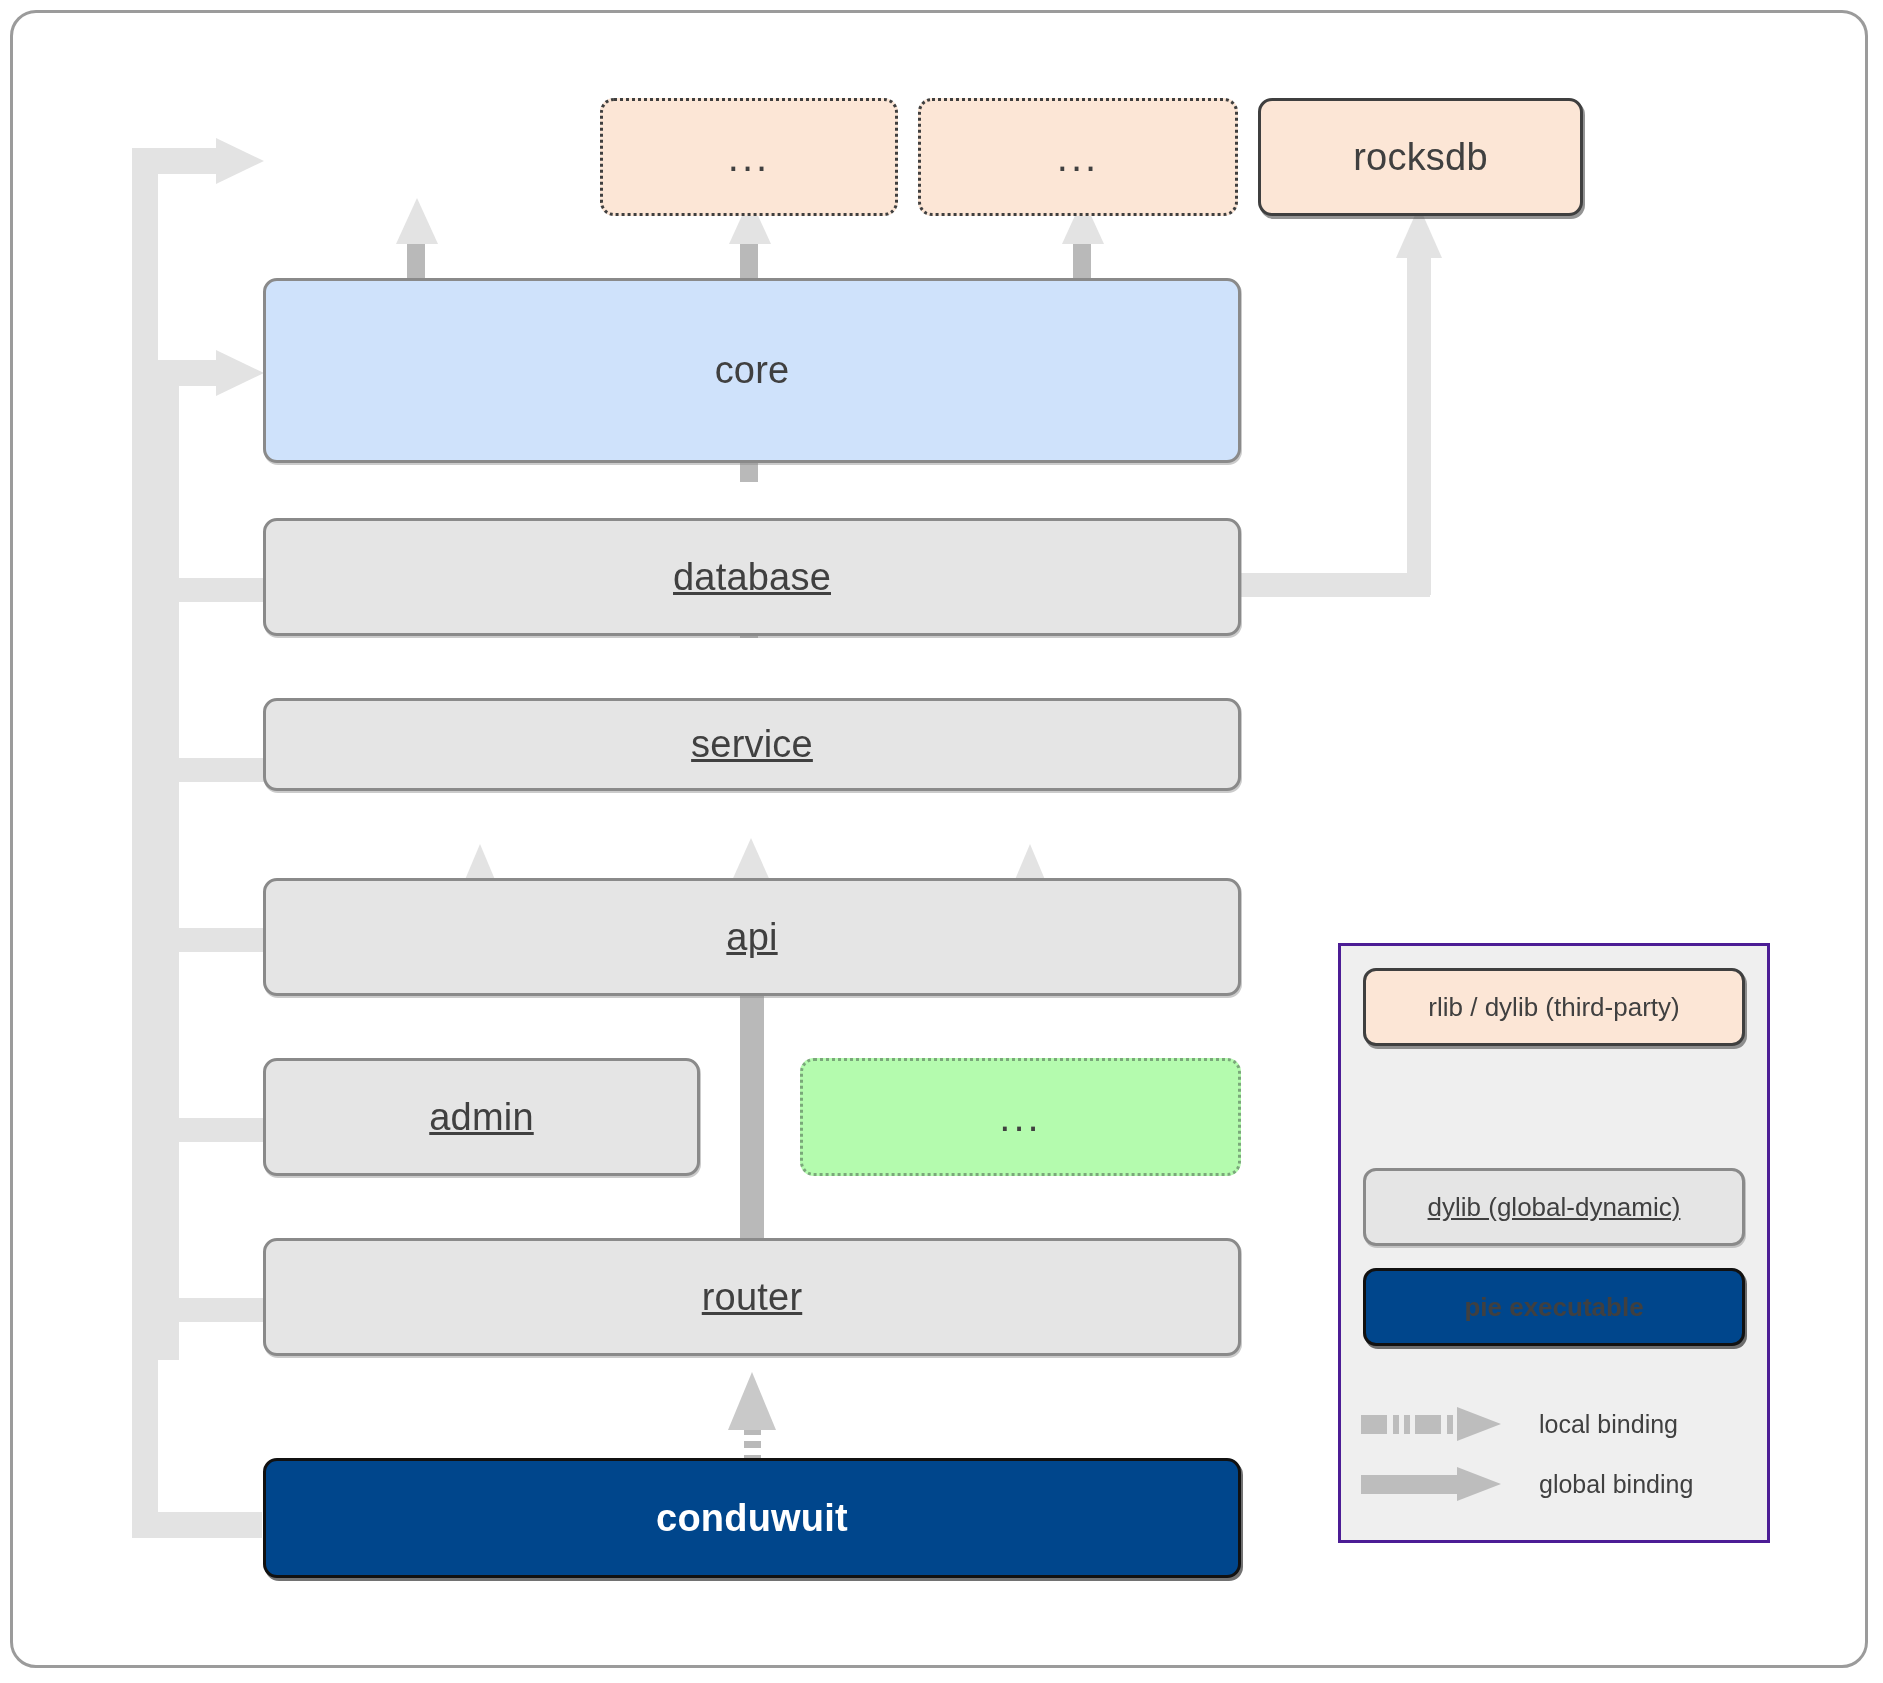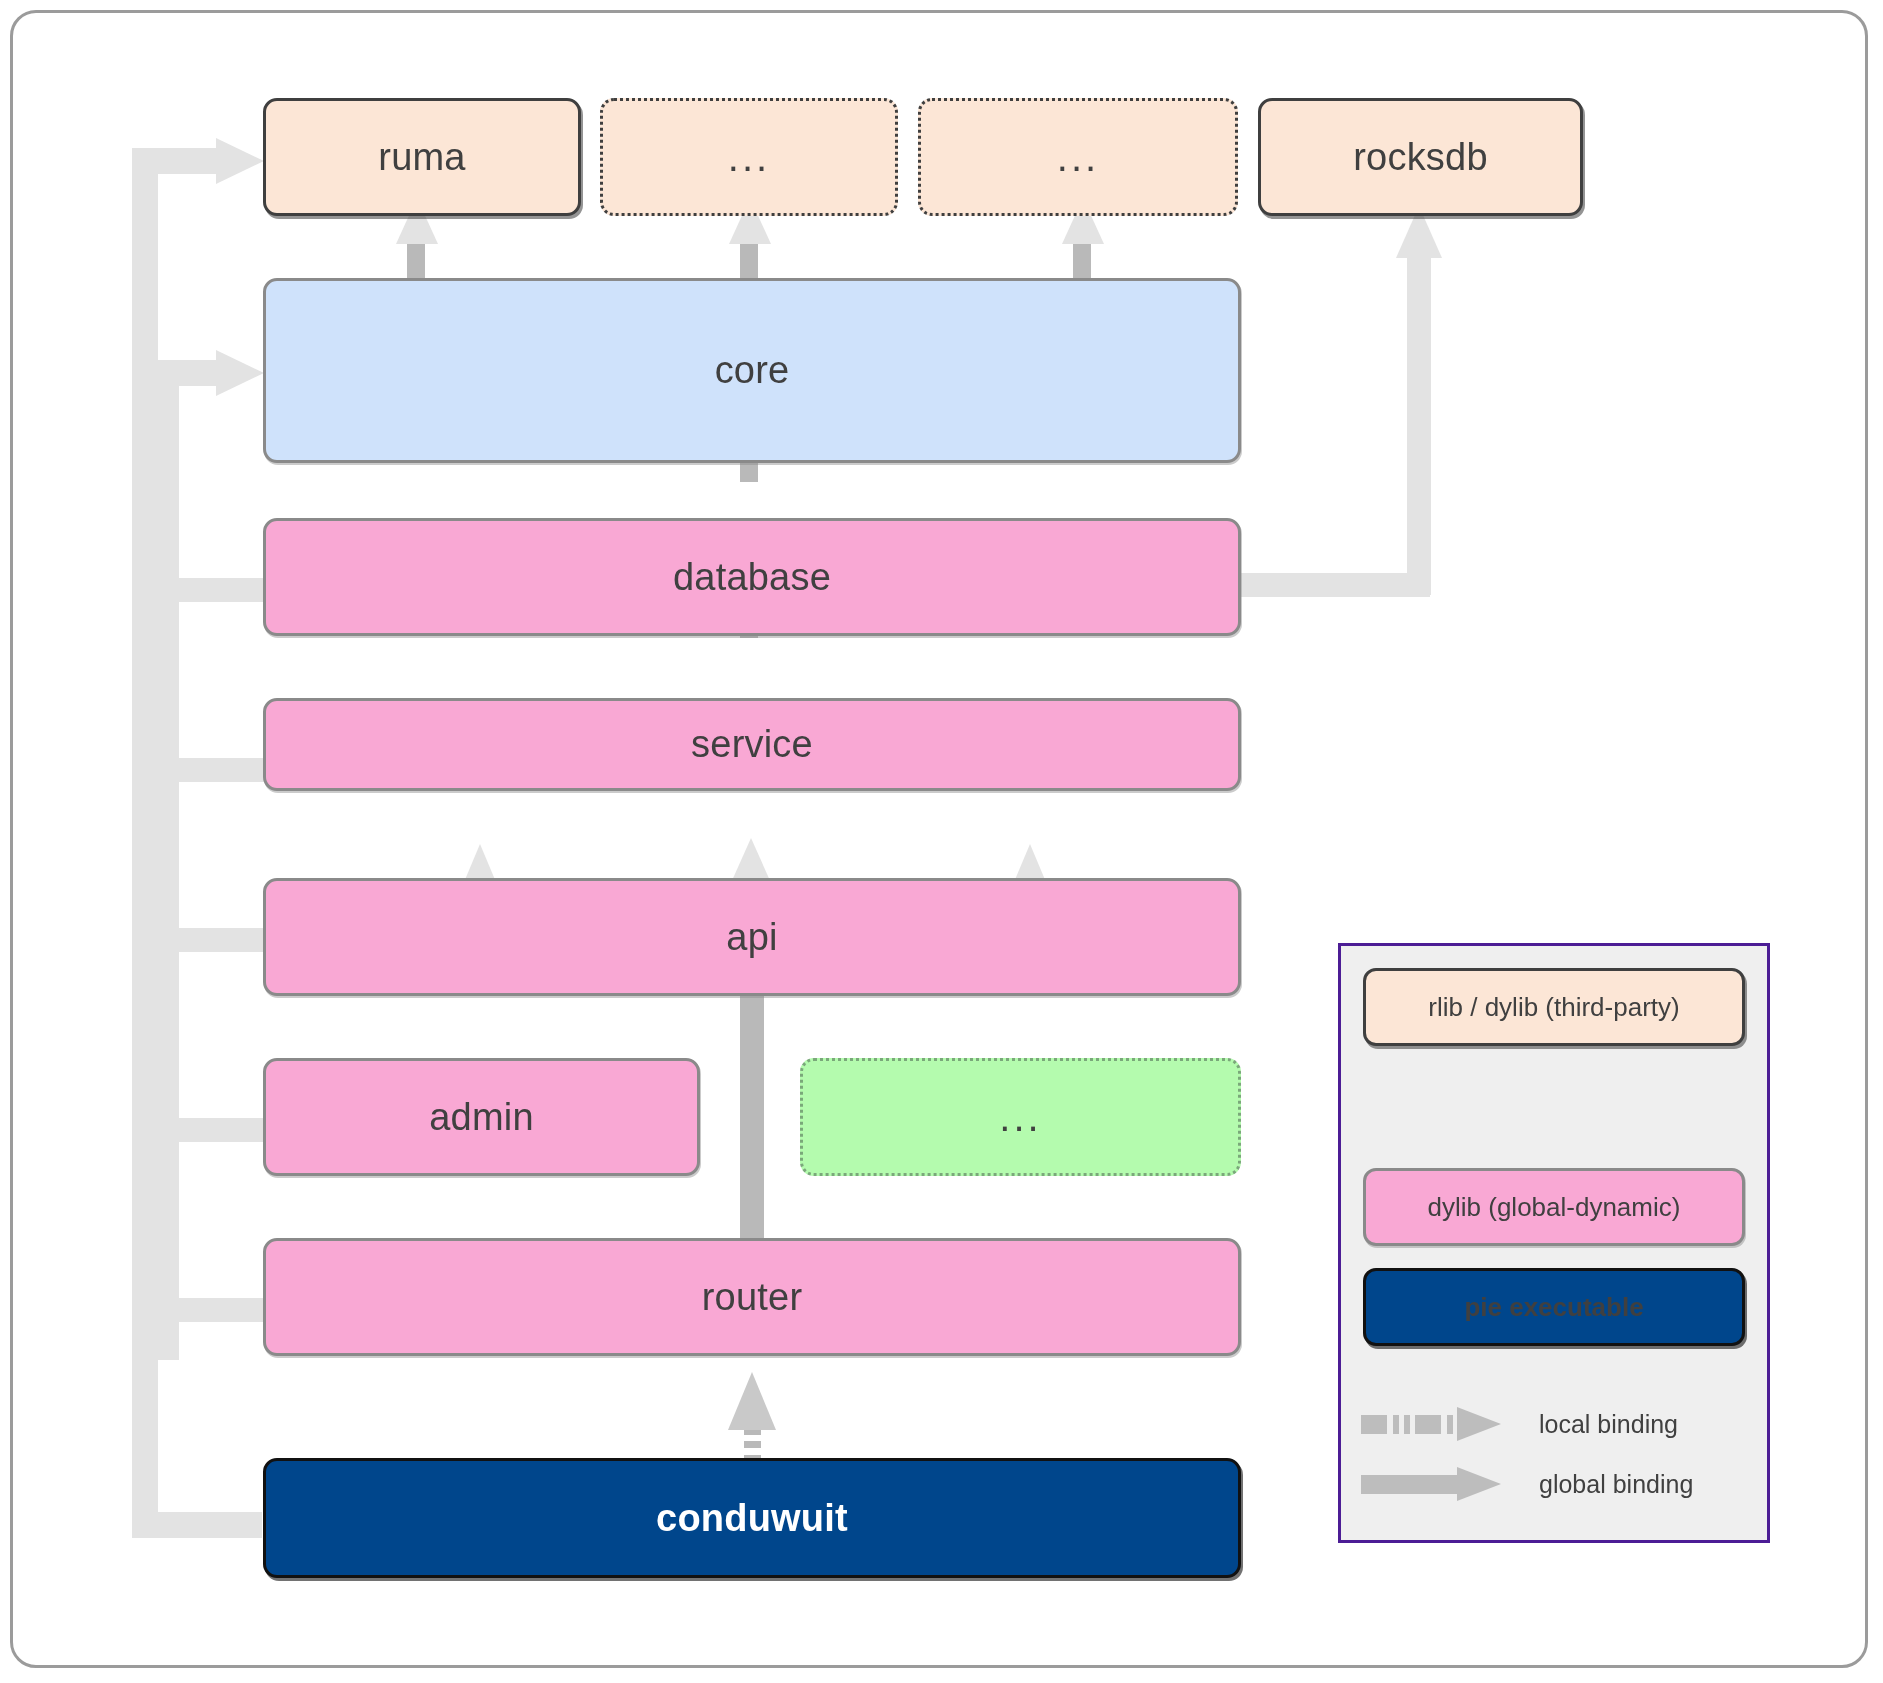--- a/index.html
+++ b/index.html
@@ -23,21 +23,21 @@
     color:#404040;
     font-size:38px;
     letter-spacing:.2px;
     z-index:6;
   }
   .node .lbl{pointer-events:none;}
 
   .t-third{ background:#fce6d6; border:3px solid #3f3f3f; box-shadow:2px 3px 0 rgba(60,60,60,.55);}
   .t-third-dot{ background:#fce6d6; border:3px dotted #3f3f3f;}
   .t-blue{ background:#cfe2fb; border:3px solid #8a8a8a; box-shadow:1px 2px 0 rgba(140,140,140,.45);}
-  .t-green{ background:#f9a8d4; border:3px solid #8a8a8a; box-shadow:1px 2px 0 rgba(140,140,140,.45);}
+  .t-green{ background:#e5e5e5; border:3px solid #8a8a8a; box-shadow:1px 2px 0 rgba(140,140,140,.45);text-decoration:underline;}
   .t-green-dot{ background:#b4fbae; border:3px dotted #7aa87a;}
   .t-pie{ background:#00468c; border:3px solid #111; color:#fff; font-weight:bold;
           box-shadow:2px 3px 0 rgba(20,20,20,.6);}
 
   .ell{font-size:40px;line-height:.4;letter-spacing:3px;}
 
   
   .gl{position:absolute;background:#e3e3e3;z-index:2;}
   .gl.dark{background:#b9b9b9;}
 
@@ -119,23 +119,20 @@
   <div class="ah-up" style="left:1009px;top:844px;border-left:21px solid transparent;border-right:21px solid transparent;border-bottom:50px solid #e3e3e3;"></div>
 
   <div class="gl dark" style="left:740px;top:890px;width:24px;height:350px;"></div>
   <div class="ah-up" style="left:726px;top:838px;border-left:25px solid transparent;border-right:25px solid transparent;border-bottom:56px solid #e3e3e3;"></div>
 
   <div class="gl dark" style="left:744px;top:1455px;width:17px;height:34px;"></div>
   <div class="gl dark" style="left:744px;top:1441px;width:17px;height:7px;"></div>
   <div class="gl dark" style="left:744px;top:1429px;width:17px;height:6px;"></div>
   <div class="ah-up" style="left:728px;top:1372px;border-left:24px solid transparent;border-right:24px solid transparent;border-bottom:58px solid #c9c9c9;"></div>
 
-  <div class="node t-third" style="left:263px;top:98px;width:318px;height:118px;">
-    <span class="lbl">ruma</span>
-  </div>
 
   <div class="node t-third-dot" style="left:600px;top:98px;width:298px;height:118px;">
     <span class="lbl ell">...</span>
   </div>
 
   <div class="node t-third-dot" style="left:918px;top:98px;width:320px;height:118px;">
     <span class="lbl ell">...</span>
   </div>
 
   <div class="node t-third" style="left:1258px;top:98px;width:325px;height:118px;">

